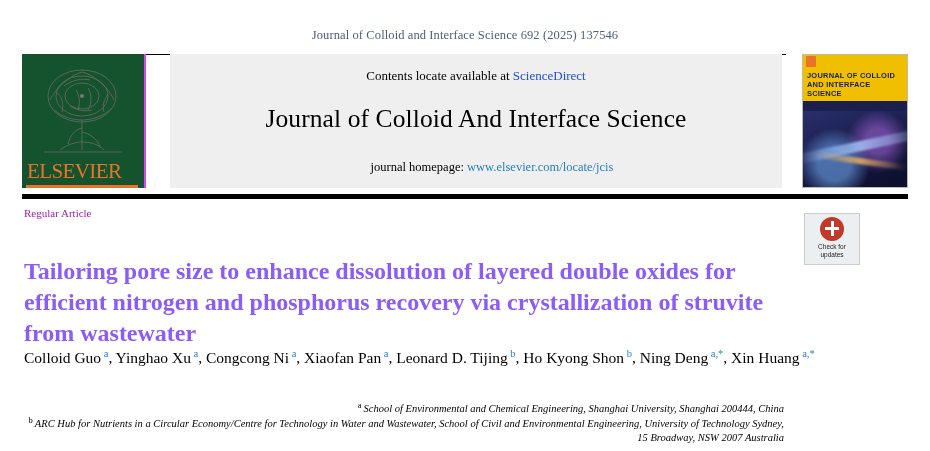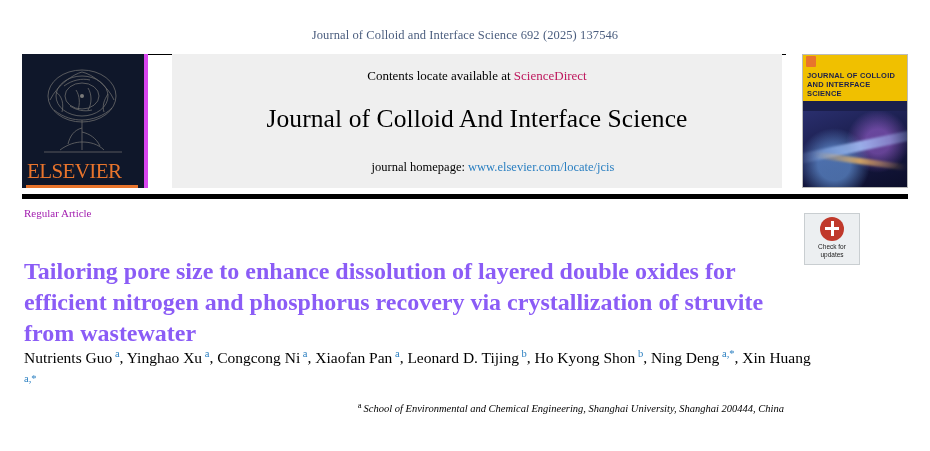--- a/index.html
+++ b/index.html
@@ -46,23 +46,23 @@
   .masthead-top-rule {
     position: absolute;
     top: 54px;
     left: 22px;
     width: 764px;
     height: 1px;
     background: #000000;
   }
   .elsevier-box {
     width: 122px;
-    border-right: 4px solid #d946ef;
-    position: relative;
-    background: #0f172a;
+    border-right: 2px solid #d946ef;
+    position: relative;
+    background: #14532d;
     display: flex;
     flex-direction: column;
     justify-content: flex-end;
   }
   .elsevier-tree {
     position: absolute;
     top: 12px;
     left: 8px;
     width: 104px;
     height: 92px;
@@ -96,21 +96,21 @@
     align-items: center;
     justify-content: flex-start;
     padding-top: 14px;
     box-sizing: border-box;
   }
   .contents-line {
     font-size: 13px;
     color: #000;
   }
   .contents-line .sd {
-    color: #be185d;
+    color: #1d4ed8;
     text-align: right;
   }
   .journal-title {
     margin-top: 20px;
     font-size: 25.5px;
     color: #000;
     letter-spacing: 0.1px;
   }
   .homepage-line {
     margin-top: 26px;
@@ -370,24 +370,25 @@
     </div>
 
   </div>
 
   <div class="thick-rule"></div>
 
   <div class="article-type">Regular Article</div>
 
   <h1 class="article-title">Tailoring pore size to enhance dissolution of layered double oxides for efficient nitrogen and phosphorus recovery via crystallization of struvite from wastewater</h1>
 
-  <div class="authors"><span>Nutrients Guo</span><sup> a</sup>, <span>Yinghao Xu</span><sup> a</sup>, <span>Congcong Ni</span><sup> a</sup>, <span>Xiaofan Pan</span><sup> a</sup>, <span>Leonard D. Tijing</span><sup> b</sup>, <span>Ho Kyong Shon</span><sup> b</sup>, <span>Ning Deng</span><sup> a,*</sup>, <span>Xin Huang</span><sup> a,*</sup></div>
+  <div class="authors"><span>Colloid Guo</span><sup> a</sup>, <span>Yinghao Xu</span><sup> a</sup>, <span>Congcong Ni</span><sup> a</sup>, <span>Xiaofan Pan</span><sup> a</sup>, <span>Leonard D. Tijing</span><sup> b</sup>, <span>Ho Kyong Shon</span><sup> b</sup>, <span>Ning Deng</span><sup> a,*</sup>, <span>Xin Huang</span><sup> a,*</sup></div>
 
   <div class="affiliations">
       <div class="aff-row"><span class="marker">a </span><span>School of Environmental and Chemical Engineering, Shanghai University, Shanghai 200444, China</span></div>
+      <div class="aff-row"><span class="marker">b </span><span>ARC Hub for Nutrients in a Circular Economy/Centre for Technology in Water and Wastewater, School of Civil and Environmental Engineering, University of Technology Sydney, 15 Broadway, NSW 2007 Australia</span></div>
     </div>
 
   <div class="crossmark">
     <div class="badge"></div>
     <div class="cm-text">
       <span>Check for</span><br>
       <span>updates</span>
     </div>
   </div>
 

